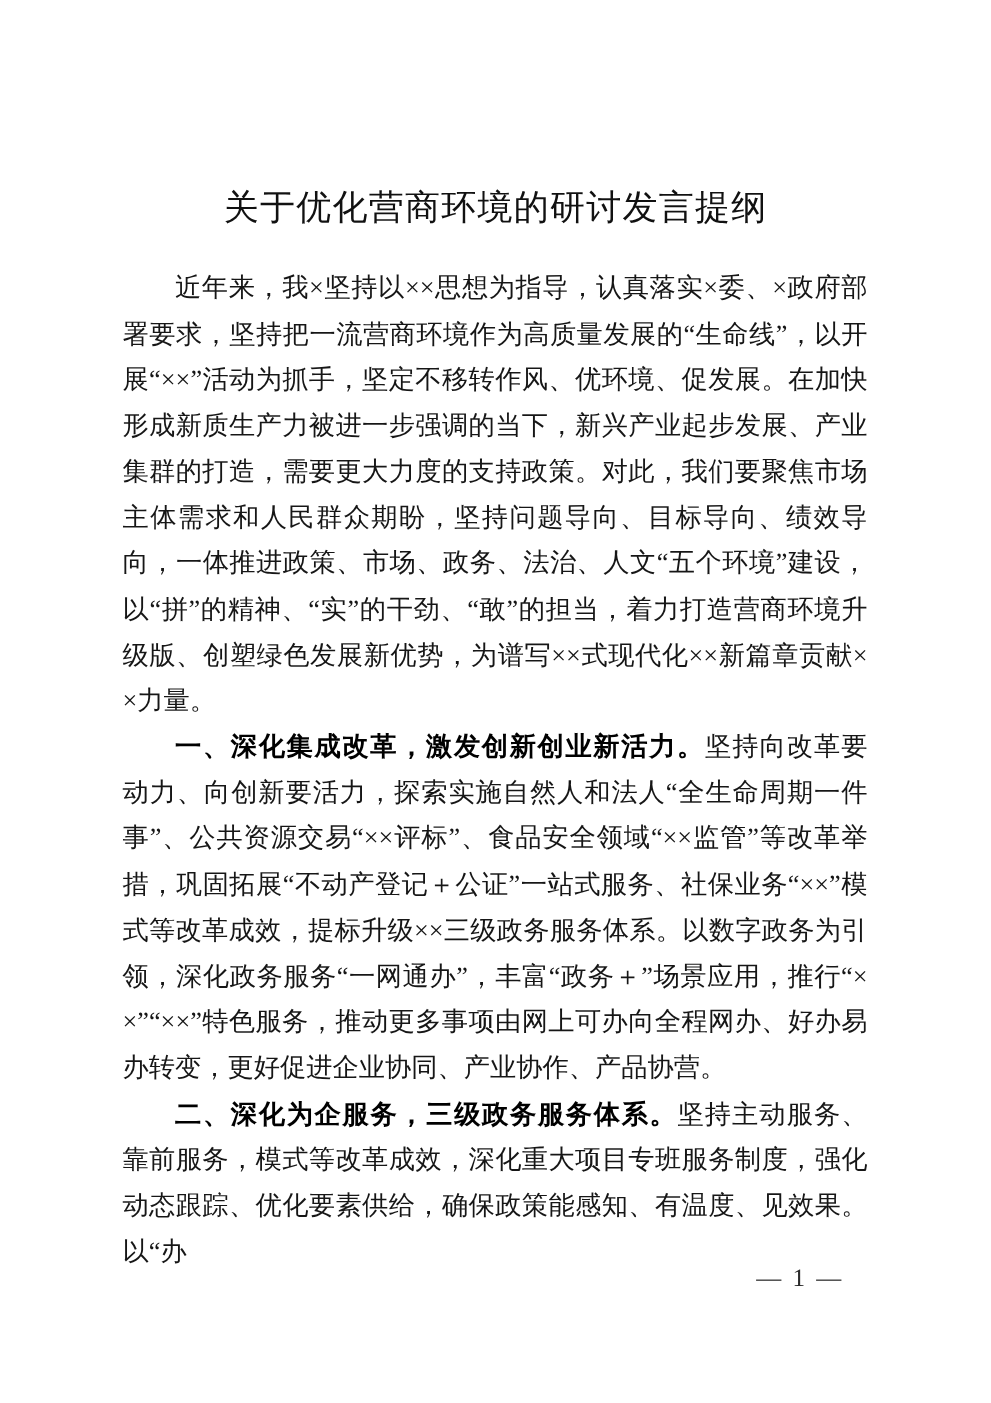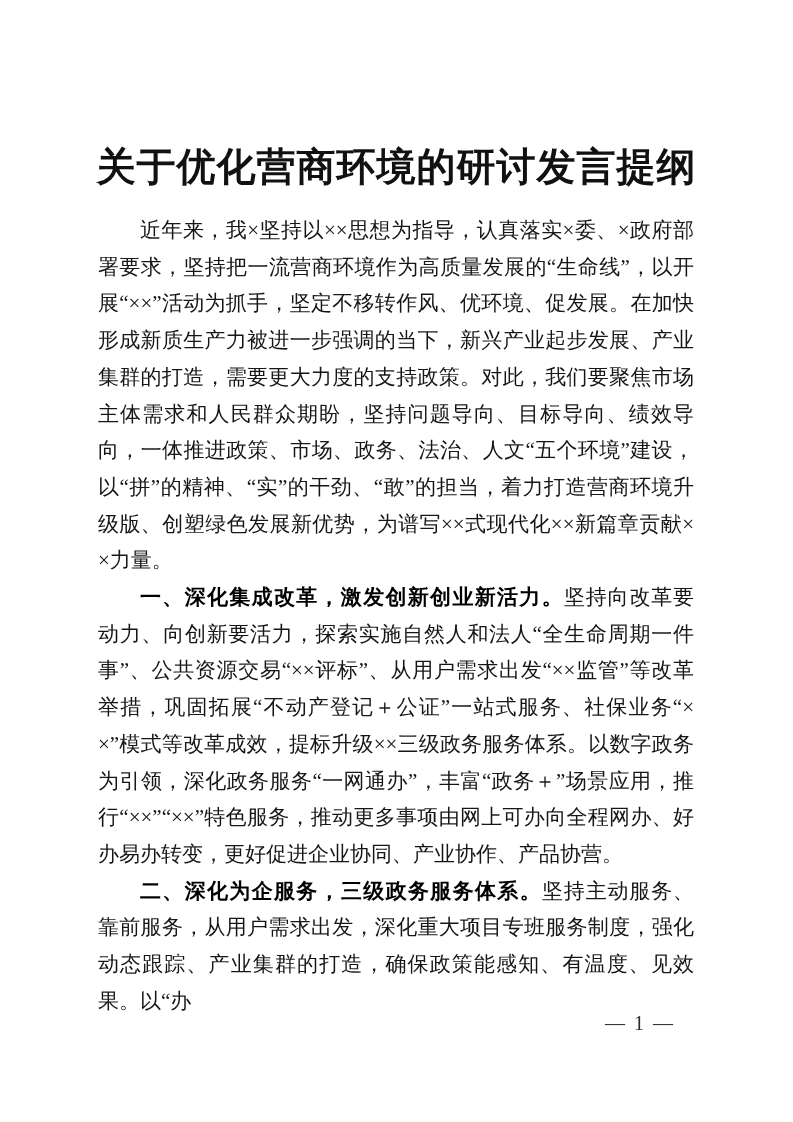--- a/index.html
+++ b/index.html
@@ -15,22 +15,22 @@
   .page {
     position: absolute;
     top: 0; left: 0;
     width: 793px;
     height: 1122px;
     background: #ffffff;
   }
   .doc-title {
     margin-top: 150px;
     text-align: center;
-    font-size: 39px;
-    font-weight: 700;
+    font-size: 28px;
+    font-weight: 400;
     letter-spacing: 1px;
     color: #111111;
     font-family: "Liberation Serif", "DejaVu Serif", serif;
     line-height: 34px;
   }
   .doc-body {
     position: absolute;
     top: 212px;
     left: 98px;
     width: 596px;
@@ -64,21 +64,21 @@
 <body>
 
 <div class="page">
 
   <h1 class="doc-title">关于优化营商环境的研讨发言提纲</h1>
 
   <div class="doc-body">
 
     <p class="para"><span class="lead"></span><span>近年来，我×坚持以××思想为指导，认真落实×委、×政府部署要求，坚持把一流营商环境作为高质量发展的“生命线”，以开展“××”活动为抓手，坚定不移转作风、优环境、促发展。在加快形成新质生产力被进一步强调的当下，新兴产业起步发展、产业集群的打造，需要更大力度的支持政策。对此，我们要聚焦市场主体需求和人民群众期盼，坚持问题导向、目标导向、绩效导向，一体推进政策、市场、政务、法治、人文“五个环境”建设，以“拼”的精神、“实”的干劲、“敢”的担当，着力打造营商环境升级版、创塑绿色发展新优势，为谱写××式现代化××新篇章贡献××力量。</span></p>
 
-    <p class="para"><span class="lead">一、深化集成改革，激发创新创业新活力。</span><span>坚持向改革要动力、向创新要活力，探索实施自然人和法人“全生命周期一件事”、公共资源交易“××评标”、从用户需求出发“××监管”等改革举措，巩固拓展“不动产登记＋公证”一站式服务、社保业务“××”模式等改革成效，提标升级××三级政务服务体系。以数字政务为引领，深化政务服务“一网通办”，丰富“政务＋”场景应用，推行“××”“××”特色服务，推动更多事项由网上可办向全程网办、好办易办转变，更好促进企业协同、产业协作、产品协营。</span></p>
+    <p class="para"><span class="lead">一、深化集成改革，激发创新创业新活力。</span><span>坚持向改革要动力、向创新要活力，探索实施自然人和法人“全生命周期一件事”、公共资源交易“××评标”、食品安全领域“××监管”等改革举措，巩固拓展“不动产登记＋公证”一站式服务、社保业务“××”模式等改革成效，提标升级××三级政务服务体系。以数字政务为引领，深化政务服务“一网通办”，丰富“政务＋”场景应用，推行“××”“××”特色服务，推动更多事项由网上可办向全程网办、好办易办转变，更好促进企业协同、产业协作、产品协营。</span></p>
 
-    <p class="para"><span class="lead">二、深化为企服务，三级政务服务体系。</span><span>坚持主动服务、靠前服务，从用户需求出发，深化重大项目专班服务制度，强化动态跟踪、产业集群的打造，确保政策能感知、有温度、见效果。以“办</span></p>
+    <p class="para"><span class="lead">二、深化为企服务，三级政务服务体系。</span><span>坚持主动服务、靠前服务，模式等改革成效，深化重大项目专班服务制度，强化动态跟踪、优化要素供给，确保政策能感知、有温度、见效果。以“办</span></p>
 
   </div>
 
   <div class="page-number">— 1 —</div>
 
 </div>
 
 </body></html>

